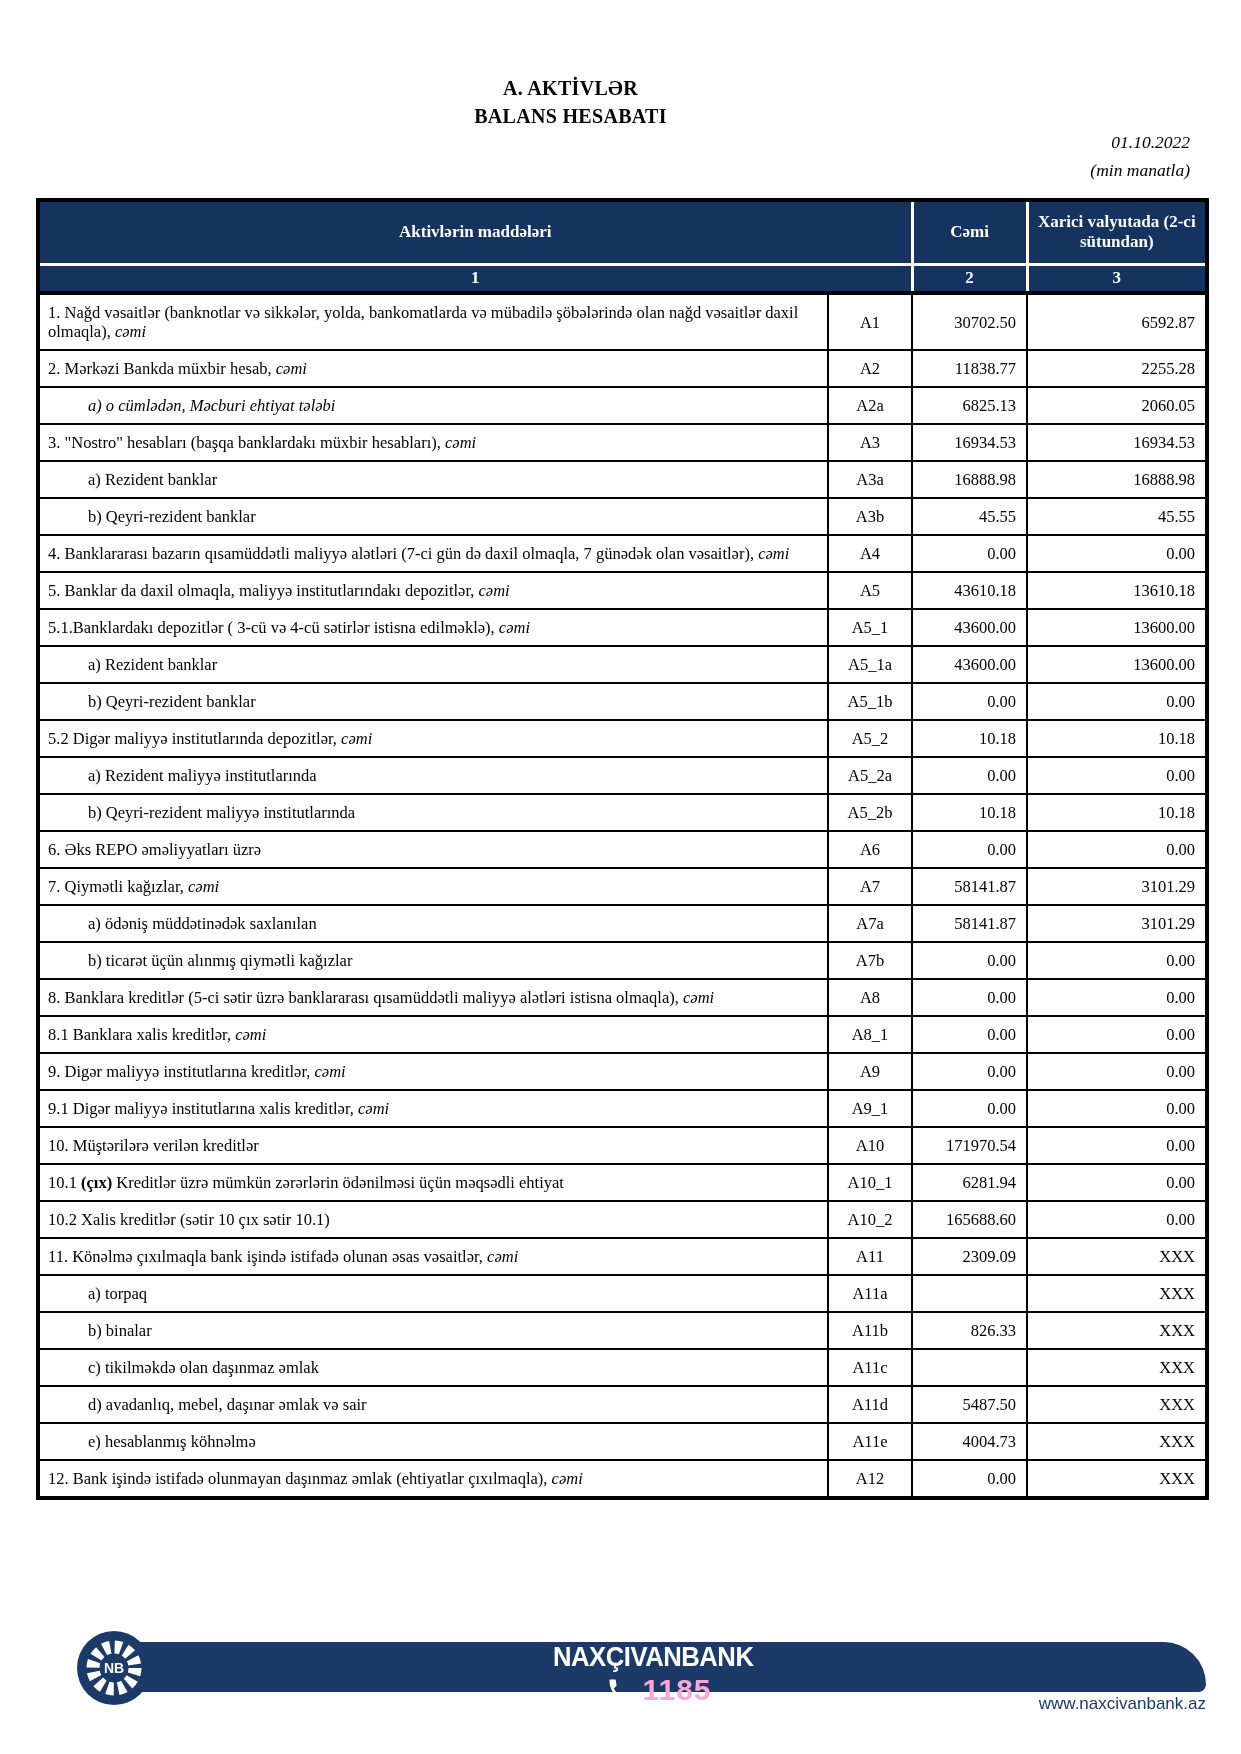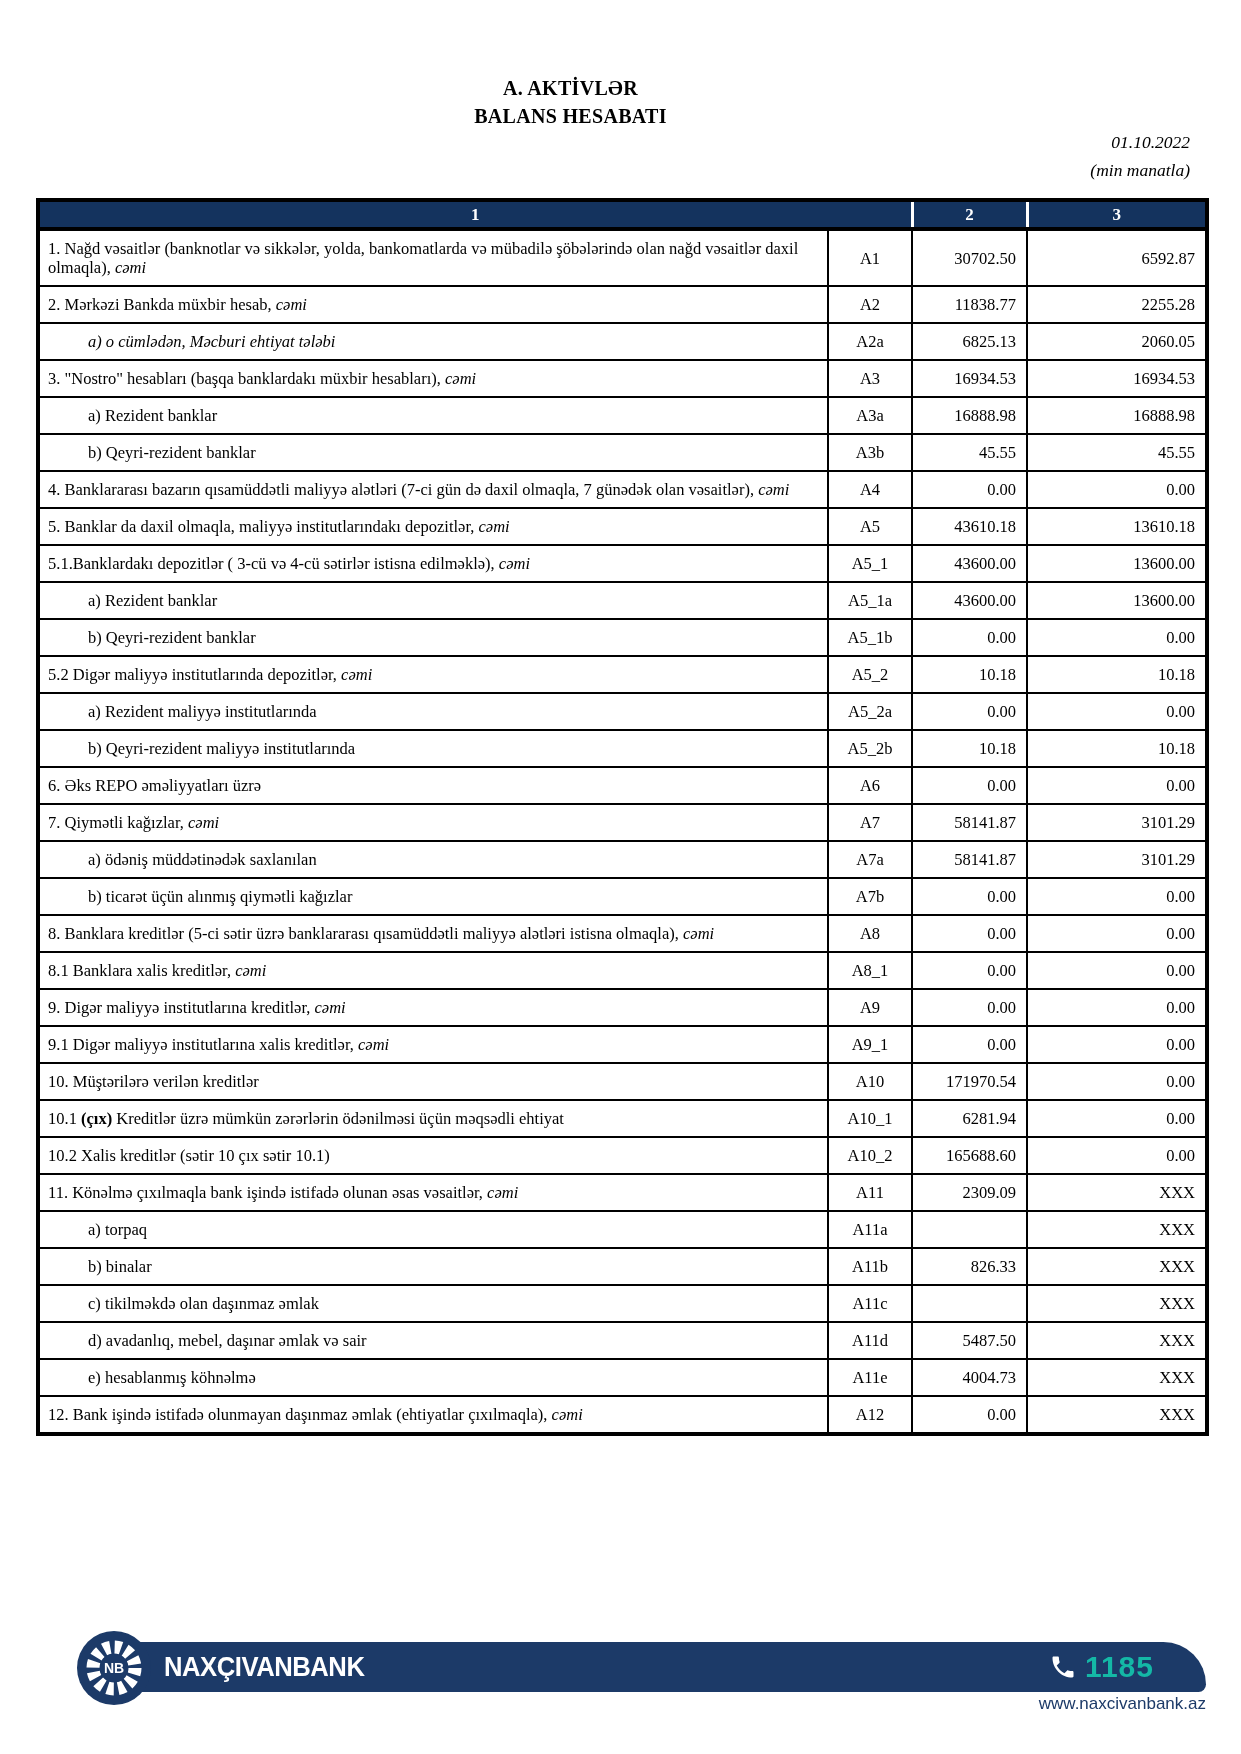--- a/index.html
+++ b/index.html
@@ -68,28 +68,29 @@
   .bd{font-weight:bold;}
 
   
   .footer-bar{
     position:absolute; left:100px; top:1642px; width:1106px; height:50px;
     background:var(--footer-navy);
     border-radius:0 46px 8px 0;
     display:flex; align-items:center; justify-content:space-between;
     padding-left:64px; padding-right:52px;
     font-family:"Liberation Sans", sans-serif;
+    flex-direction:column;
   }
   .bank-name{
     color:#ffffff; font-weight:bold; font-size:27px; letter-spacing:-0.5px;
     transform:scaleX(.95); transform-origin:left center; white-space:nowrap;
   }
   .phone-group{display:flex; align-items:center; gap:8px;}
   .phone-group svg{display:block;}
-  .phone-number{color:#14b8a6; font-weight:bold; font-size:30px; letter-spacing:1px;}
+  .phone-number{color:#f9a8d4; font-weight:bold; font-size:30px; letter-spacing:1px;}
   .logo-badge{
     position:absolute; left:77px; top:1631px; width:74px; height:74px;
   }
   .website{
     position:absolute; right:35px; top:1694px;
     font-family:"Liberation Sans", sans-serif;
     font-size:17px; color:var(--footer-navy);
   }
 </style>
 </head>
@@ -109,20 +110,25 @@
 
   <div class="tbl-wrap">
     <table class="balance">
       <colgroup>
         <col style="width:790px">
         <col style="width:84px">
         <col style="width:115px">
         <col style="width:180px">
       </colgroup>
       <thead>
+        <tr class="hrow1">
+          <th colspan="2">Aktivlərin  maddələri</th>
+          <th>Cəmi</th>
+          <th>Xarici valyutada (2-ci sütundan)</th>
+        </tr>
         <tr class="hrow2">
           <th colspan="2">1</th>
           <th>2</th>
           <th>3</th>
         </tr>
       </thead>
       <tbody>
           <tr>
             <td class="item"><span>1. Nağd vəsaitlər (banknotlar və sikkələr, yolda, bankomatlarda və mübadilə şöbələrində olan nağd vəsaitlər daxil olmaqla), </span><span class="it">cəmi</span></td>
             <td class="code">A1</td>

